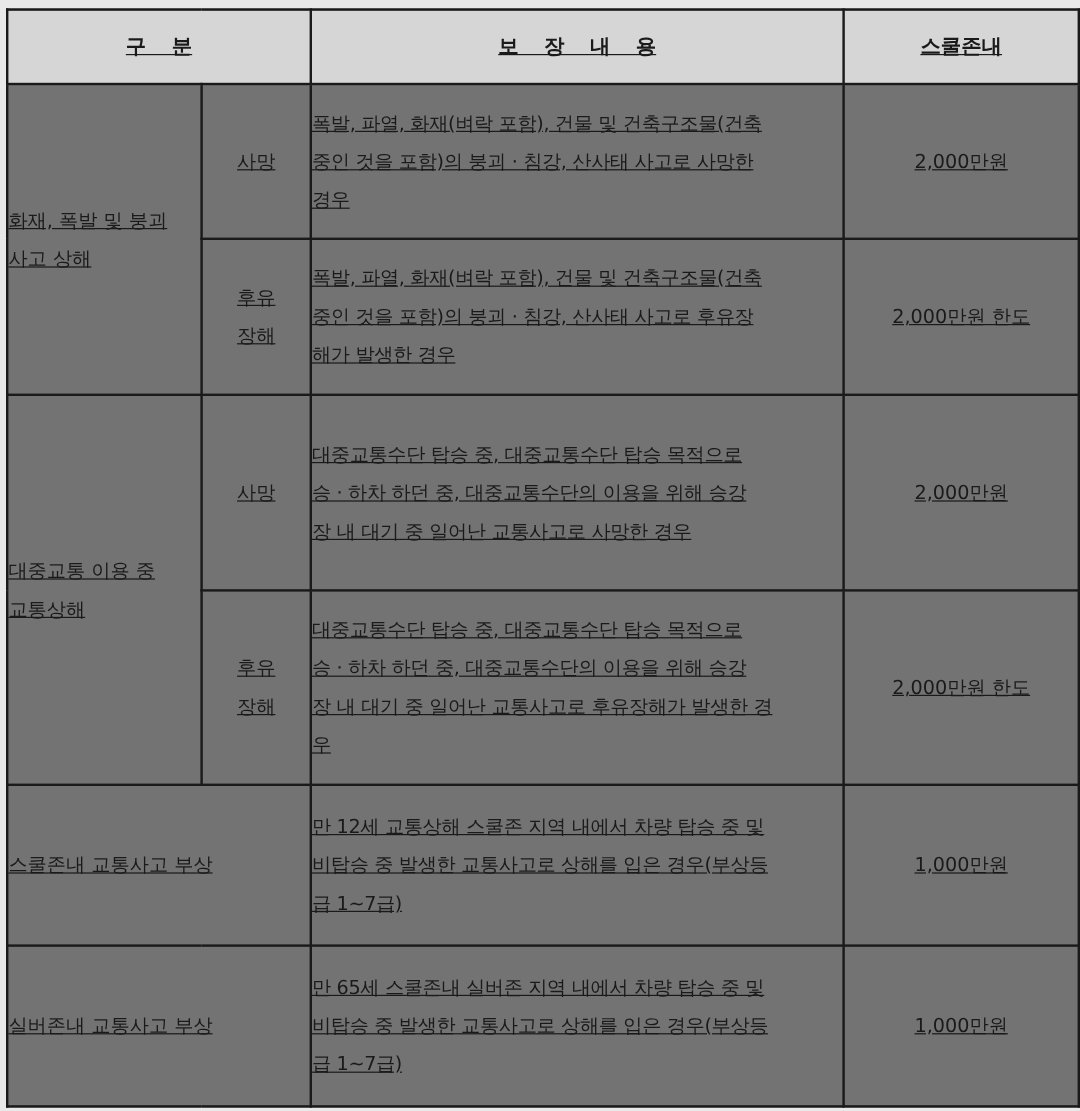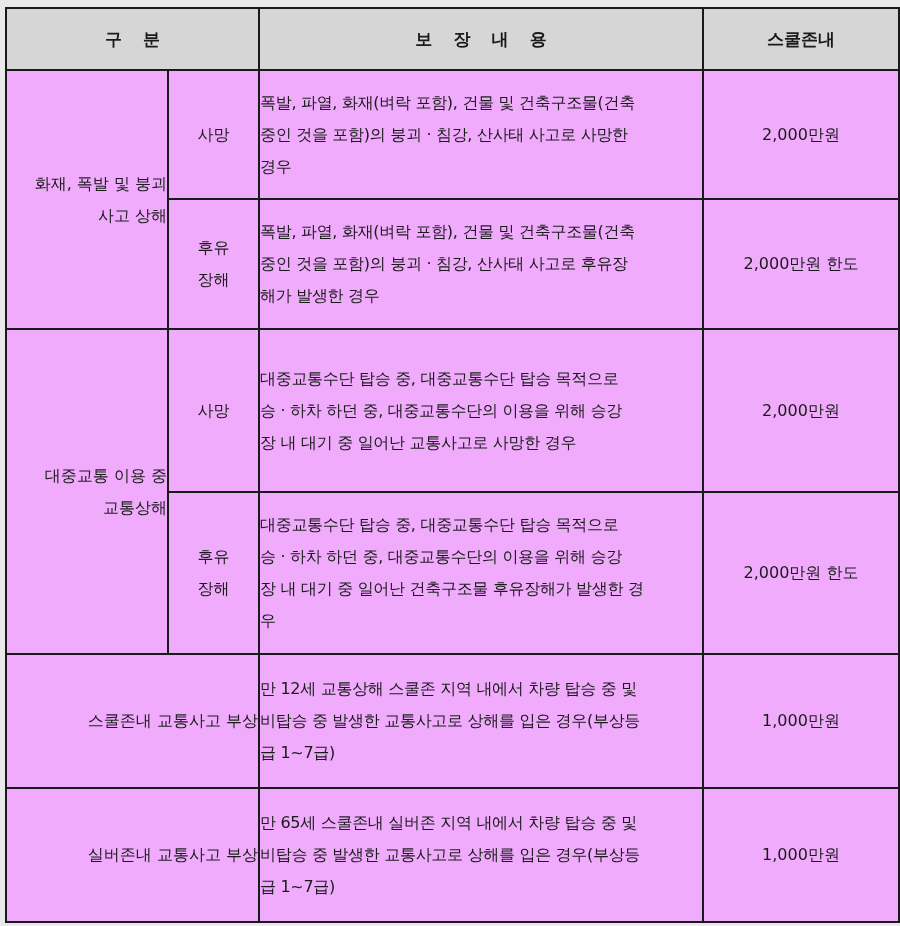--- a/index.html
+++ b/index.html
@@ -10,39 +10,40 @@
     color: #1a1a1a;
     position: relative;
     overflow: hidden;
   }
   table.coverage {
     position: absolute;
     left: 5px; top: 7px;
     width: 893px;
     border-collapse: collapse;
     table-layout: fixed;
-    background: #f0abfc;
+    background: #737373;
+    text-decoration: underline;
   }
   table.coverage td, table.coverage th {
     border: 2px solid #1a1a1a;
     padding: 0;
     font-size: 16px;
     line-height: 32px;
     vertical-align: middle;
   }
   table.coverage th {
     background: #d6d6d6;
     height: 60px;
     font-weight: bold;
     font-size: 17px;
     text-align: center;
     letter-spacing: 0;
   }
   th.spaced { word-spacing: 0.9em; }
-  td.cat { text-align: right; padding: 0 4px; }
+  td.cat { text-align: left; padding: 0 4px; }
   td.sub { text-align: center; }
   td.desc { text-align: left; padding: 0 0 0 2px; letter-spacing: -0.3px; font-size: 15.5px; }
   td.amt { text-align: center; padding-left: 10px; }
   .line { display: block; white-space: nowrap; }
 </style>
 </head>
 <body>
 
 <table class="coverage">
   <colgroup>
@@ -104,21 +105,21 @@
       <td class="amt">2,000만원</td>
     </tr>
     <tr style="height:162px">
       <td class="sub">
         <span class="line">후유</span>
         <span class="line">장해</span>
       </td>
       <td class="desc">
         <span class="line">대중교통수단 탑승 중, 대중교통수단 탑승 목적으로</span>
         <span class="line">승 · 하차 하던 중, 대중교통수단의 이용을 위해 승강</span>
-        <span class="line">장 내 대기 중 일어난 건축구조물 후유장해가 발생한 경</span>
+        <span class="line">장 내 대기 중 일어난 교통사고로 후유장해가 발생한 경</span>
         <span class="line">우</span>
       </td>
       <td class="amt">2,000만원 한도</td>
     </tr>
 
     <tr style="height:134px">
       <td colspan="2" class="cat">스쿨존내 교통사고 부상</td>
       <td class="desc">
         <span class="line">만 12세 교통상해 스쿨존 지역 내에서 차량 탑승 중 및</span>
         <span class="line">비탑승 중 발생한 교통사고로 상해를 입은 경우(부상등</span>

